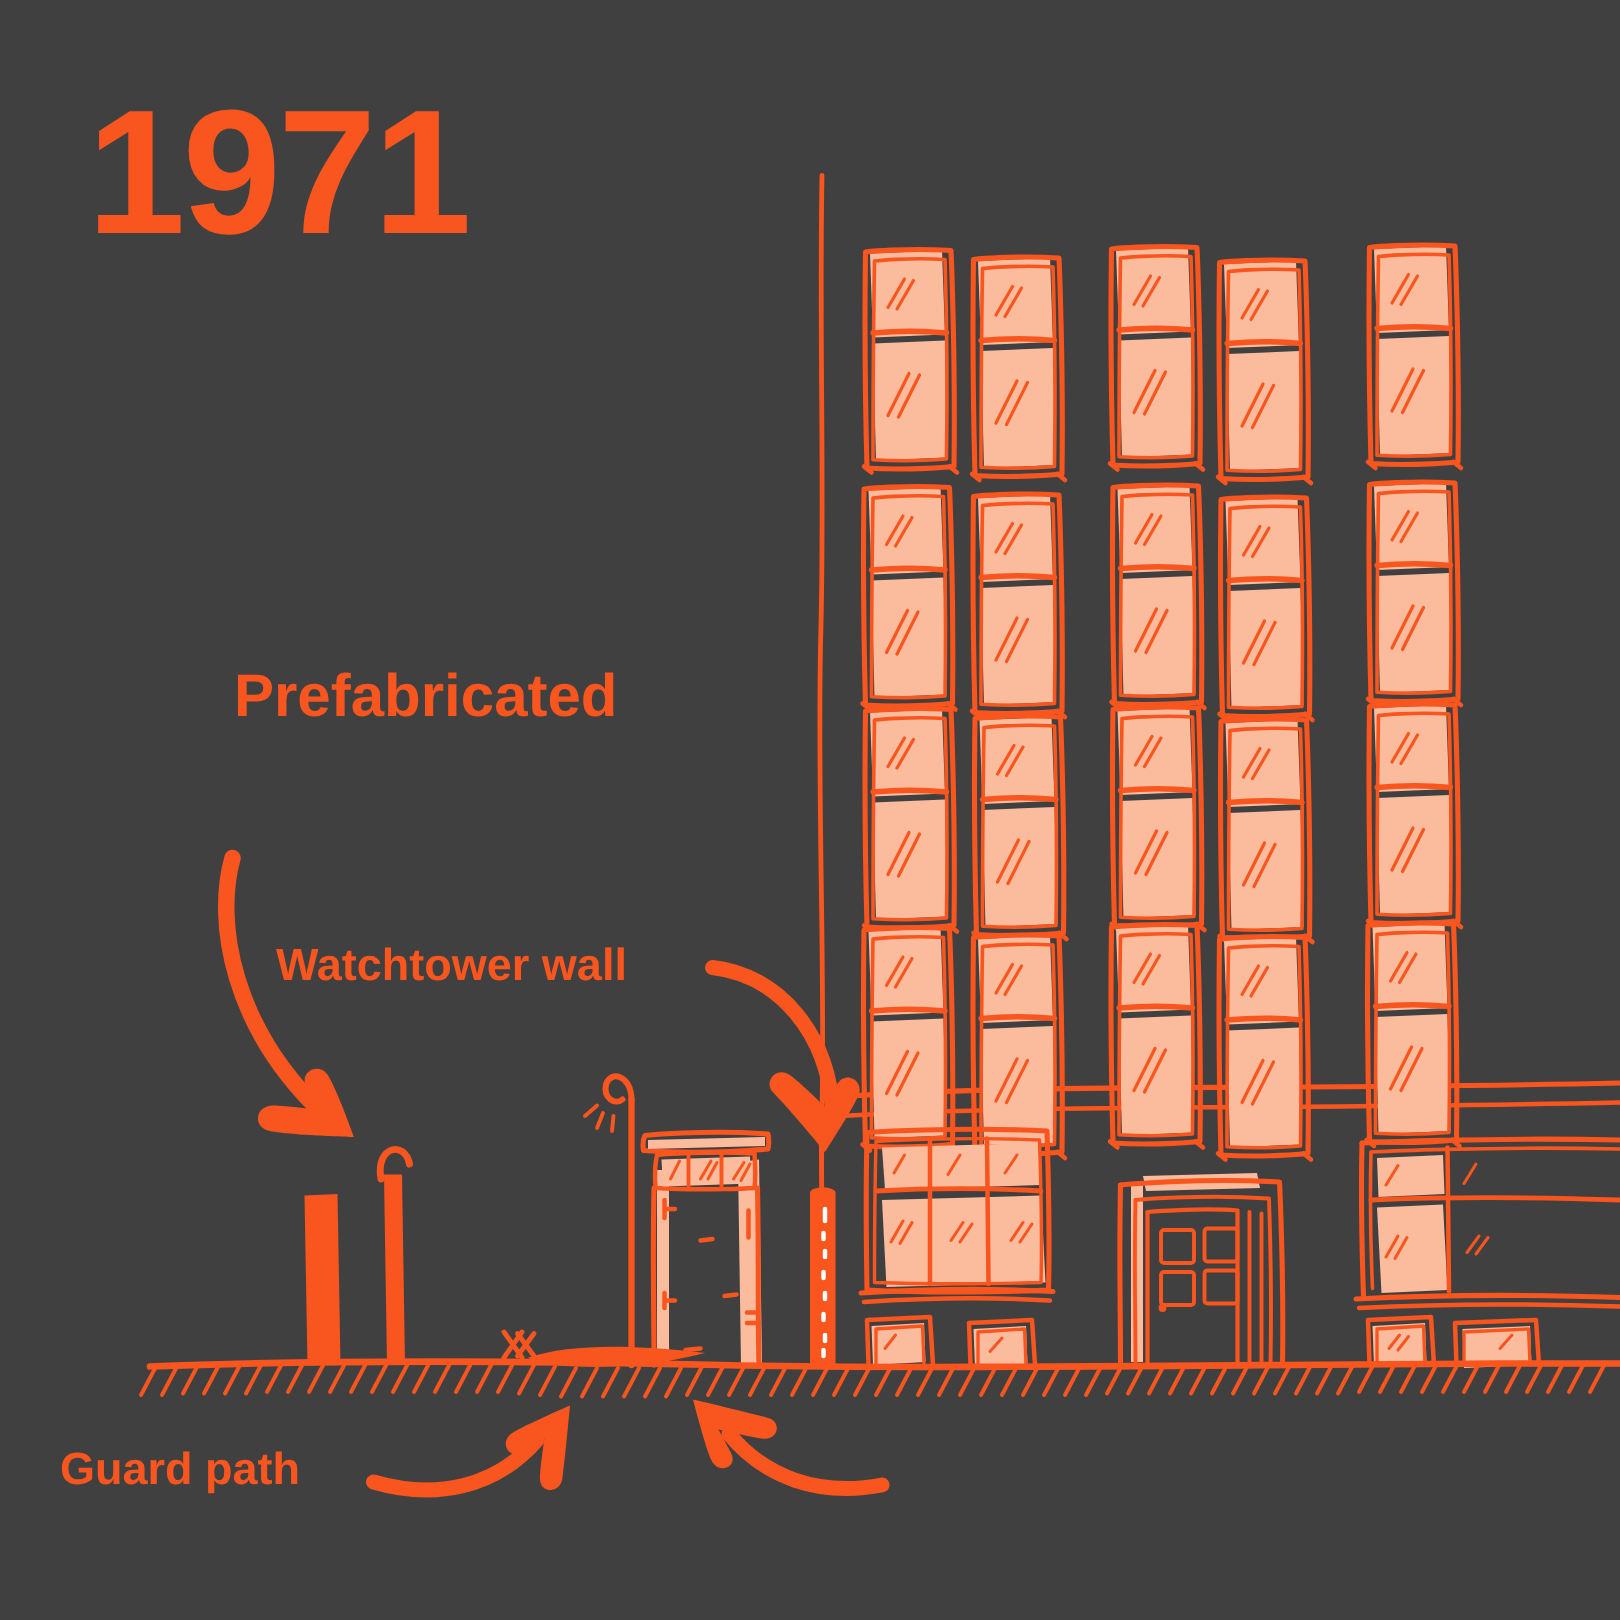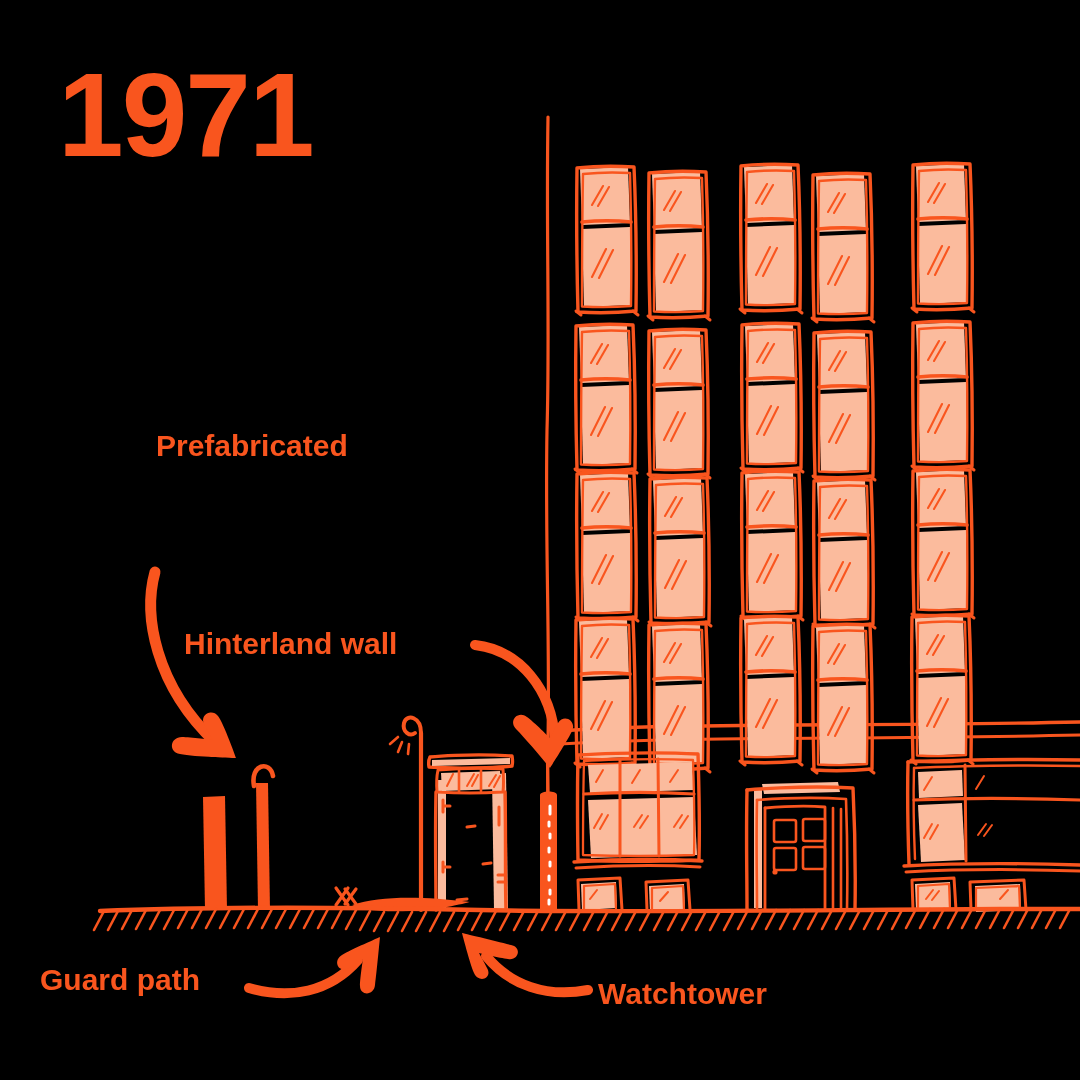--- a/index.html
+++ b/index.html
@@ -10,21 +10,21 @@
   body {
     width: 1080px;
     height: 1080px;
     overflow: hidden;
     font-family: "Liberation Sans", sans-serif;
   }
   #scene {
     position: relative;
     width: 1080px;
     height: 1080px;
-    background: #000000;
+    background: #404040;
   }
   #illustration {
     position: absolute;
     inset: 0;
     width: 1080px;
     height: 1080px;
   }
   .year-label {
     position: absolute;
     left: 58px;
@@ -39,23 +39,23 @@
   }
   .callout {
     position: absolute;
     font-family: "Liberation Sans", sans-serif;
     font-weight: bold;
     color: #F9551E;
     user-select: none;
   }
   .callout-prefab {
     left: 156px;
-    top: 420px;
+    top: 430px;
     width: 270px;
-    font-size: 30px;
+    font-size: 40px;
     line-height: 1.72;
   }
   .callout-hinterland {
     left: 184px;
     top: 626px;
     font-size: 30px;
     line-height: 1.2;
   }
   .callout-guard {
     left: 40px;
@@ -418,19 +418,18 @@
     </g>
 
   </svg>
 
   <div class="year-label">1971</div>
 
   <div class="callout callout-prefab">
     <div>Prefabricated</div>
   </div>
 
-  <div class="callout callout-hinterland">Hinterland wall</div>
+  <div class="callout callout-hinterland">Watchtower wall</div>
 
   <div class="callout callout-guard">Guard path</div>
 
-  <div class="callout callout-watchtower">Watchtower</div>
 
 </div>
 
 </body></html>

